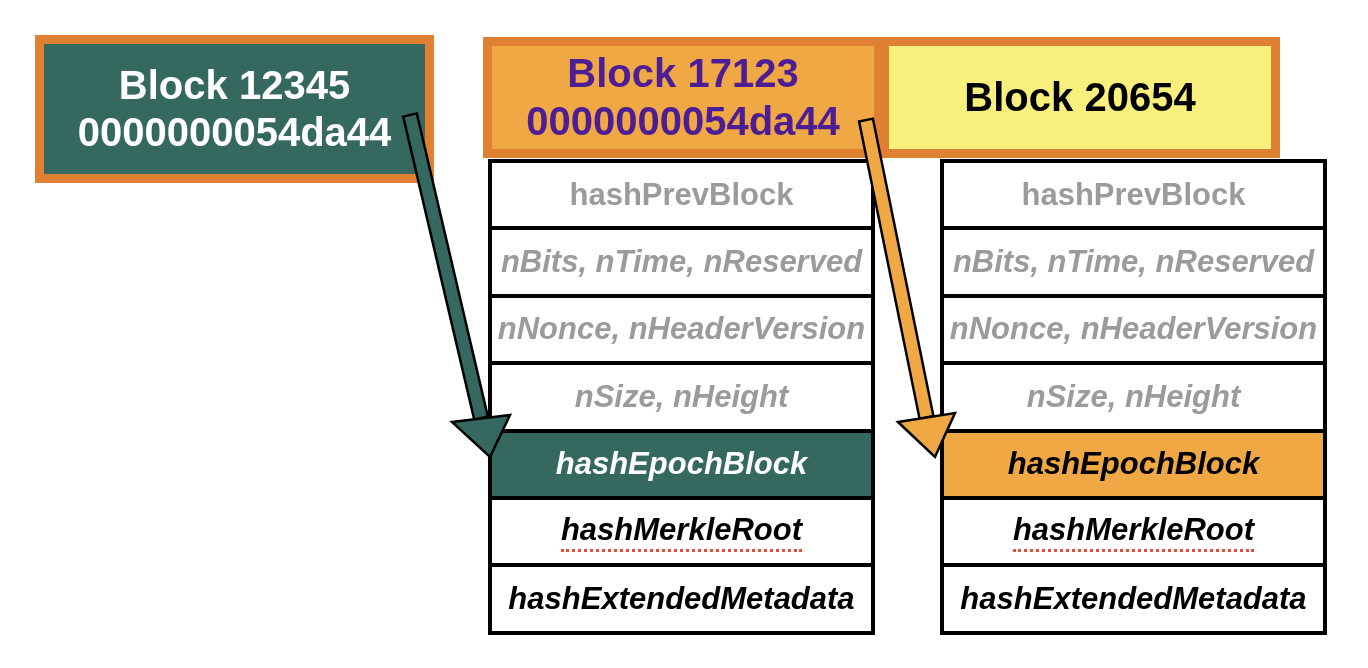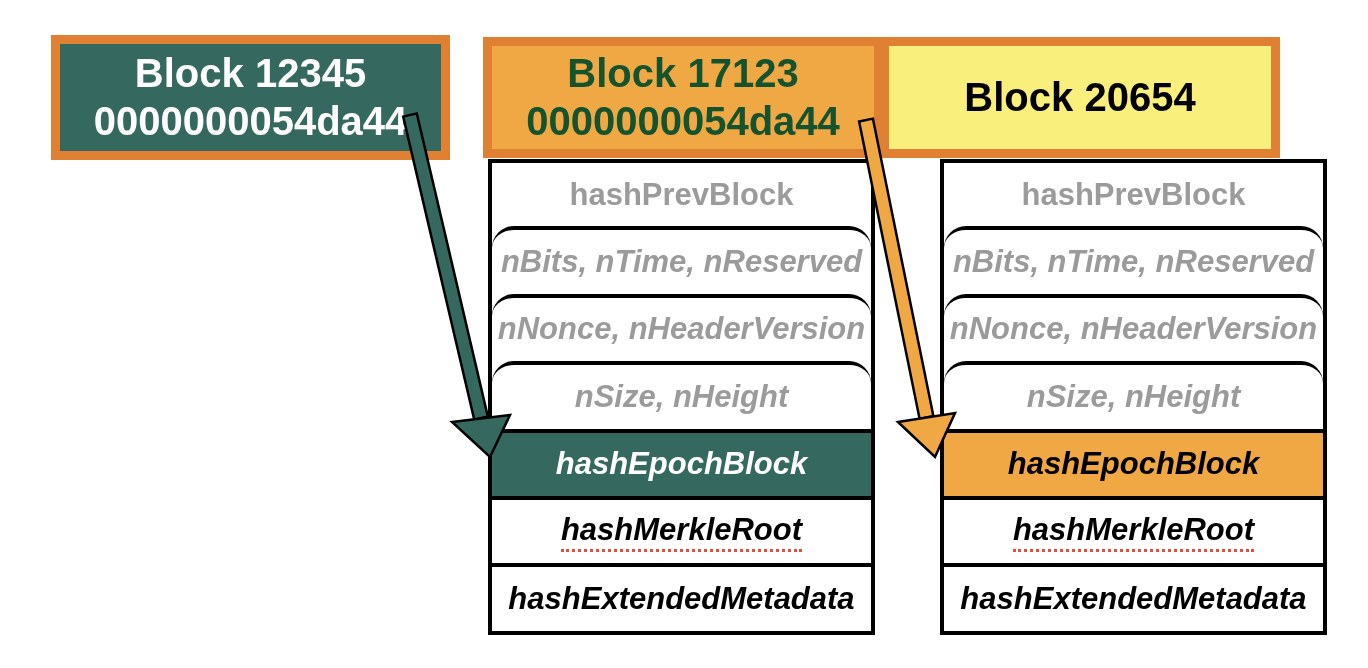--- a/index.html
+++ b/index.html
@@ -6,36 +6,36 @@
   .canvas{
     position:relative;width:1368px;height:668px;background:#ffffff;overflow:hidden;
     font-family:"Liberation Sans","DejaVu Sans",sans-serif;font-weight:bold;
   }
   
   .hdr{
     position:absolute;box-sizing:border-box;border:9px solid #E08033;
     display:flex;flex-direction:column;align-items:center;justify-content:center;
     font-size:40px;line-height:1.18;text-align:center;letter-spacing:0px;z-index:3;
   }
-  .hdr-left{left:51px;top:35px;width:399px;height:125px;background:#35695F;color:#ffffff;}
-  .hdr-mid{left:483px;top:37px;width:400px;height:121px;background:#F0A844;color:#14532d;}
+  .hdr-left{left:35px;top:35px;width:399px;height:148px;background:#35695F;color:#ffffff;}
+  .hdr-mid{left:483px;top:37px;width:400px;height:121px;background:#F0A844;color:#4c1d95;}
   .hdr-right{left:880px;top:37px;width:400px;height:121px;background:#F9EF7D;color:#000000;}
   
   .ftable{
     position:absolute;top:159px;width:387px;box-sizing:border-box;
     border:4px solid #000;background:#fff;z-index:1;
   }
   .ftable-mid{left:488px;}
   .ftable-right{left:940px;}
   .frow{
     height:63.4px;display:flex;align-items:center;justify-content:center;
     font-size:31px;background:#ffffff;color:#000000;white-space:nowrap;
   }
   .frow + .frow{border-top:4px solid #000;font-style:italic;}
-  .frow.muted{color:#9B9B9B;border-radius:22px;}
+  .frow.muted{color:#9B9B9B;}
   .frow.epoch-teal{background:#35695F;color:#ffffff;}
   .frow.epoch-orange{background:#F0A844;color:#000000;}
   .merkle-outer{border-bottom:3px dotted #E0503C;padding-bottom:1px;}
   .merkle-inner{border-bottom:3px solid #000;padding-bottom:16px;}
   
   .arrows{position:absolute;left:0;top:0;z-index:6;pointer-events:none;}
 </style>
 </head>
 <body>
 

